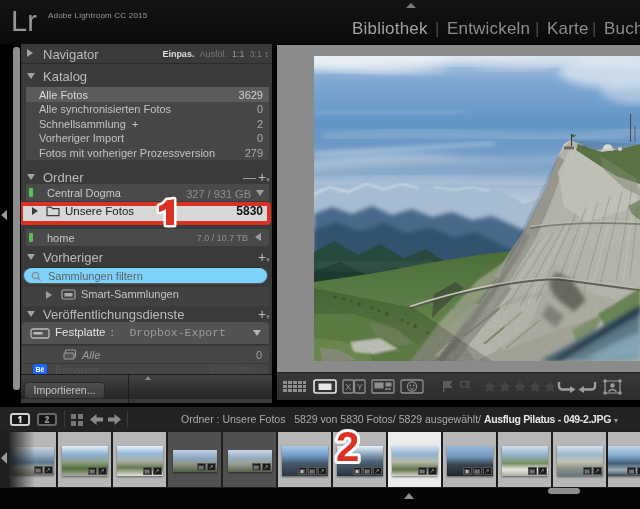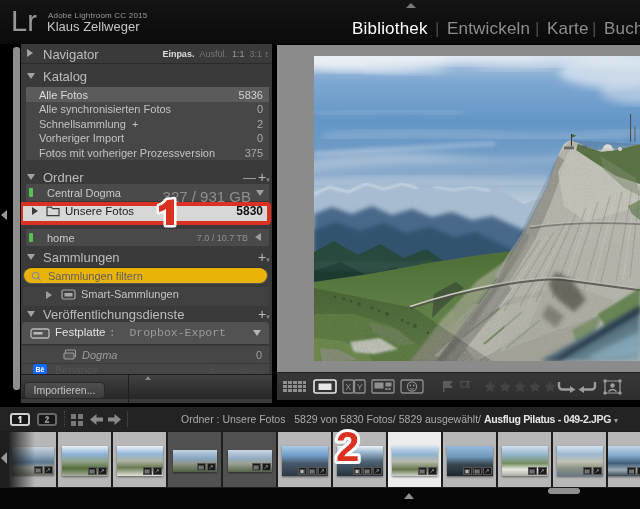--- a/index.html
+++ b/index.html
@@ -8,24 +8,23 @@
   #page { position:relative; width:640px; height:509px; background:#000;padding-left:23px; }
   .r { position:absolute; }
 </style>
 </head>
 <body>
 <div id="page">
 
   <div class="r" style="left:0;top:0;width:640px;height:44px;background:linear-gradient(#141414,#0a0a0a);"></div>
   <div class="r" style="left:11px;top:5px;font-size:29px;color:#979797;">Lr</div>
   <div class="r" style="left:48px;top:11px;font-size:8px;color:#9c9c9c;letter-spacing:.2px;">Adobe Lightroom CC 2015</div>
-  <div class="r" style="left:47px;top:19px;font-size:13px;color:#c6c6c6;">Klaus Zellweger</div>
   <div class="r" style="left:406px;top:3px;width:0;height:0;border-left:5px solid transparent;border-right:5px solid transparent;border-bottom:5px solid #7a7a7a;"></div>
   <div class="r" style="left:0;top:19px;width:640px;height:22px;font-size:17px;letter-spacing:.2px;color:#8d8d8d;">
-    <span class="r" style="left:352px;color:#ffffff;text-align:right;">Bibliothek</span>
+    <span class="r" style="left:352px;color:#a3a3a3;text-align:right;">Bibliothek</span>
     <span class="r" style="left:435px;color:#4a4a4a;">|</span>
     <span class="r" style="left:447px;">Entwickeln</span>
     <span class="r" style="left:535px;color:#4a4a4a;">|</span>
     <span class="r" style="left:547px;">Karte</span>
     <span class="r" style="left:592px;color:#4a4a4a;">|</span>
     <span class="r" style="left:604px;">Buch</span>
   </div>
 
   <div class="r" style="left:13px;top:47px;width:7px;height:343px;background:#8e8e8e;border-radius:3px;"></div>
 
@@ -37,62 +36,62 @@
     <div class="r" style="left:6px;top:5px;width:0;height:0;border-top:4px solid transparent;border-bottom:4px solid transparent;border-left:6px solid #a2a2a2;"></div>
     <div class="r" style="left:22px;top:3px;font-size:13px;color:#bcbcbc;">Navigator</div>
     <div class="r" style="right:3px;top:5px;font-size:9px;white-space:nowrap;"><b style="color:#dedede;">Einpas.</b>&nbsp;&nbsp;<span style="color:#767676;">Ausfül.</span>&nbsp;&nbsp;<span style="color:#9a9a9a;">1:1</span>&nbsp;&nbsp;<span style="color:#767676;">3:1</span>&nbsp;<span style="color:#8a8a8a;">↕</span></div>
 
     <div class="r" style="left:6px;top:29px;width:0;height:0;border-left:4px solid transparent;border-right:4px solid transparent;border-top:6px solid #a2a2a2;"></div>
     <div class="r" style="left:22px;top:25px;font-size:13px;color:#bcbcbc;">Katalog</div>
 
     <div class="r" style="left:5px;top:43px;width:243px;height:73px;background:#474747;border-radius:2px;font-size:11px;color:#c3c3c3;">
       <div class="r" style="left:0;top:0;width:243px;height:15px;background:#5b5b5b;"></div>
       <div class="r" style="left:13px;top:1.5px;color:#dadada;">Alle Fotos</div>
-        <div class="r" style="right:6px;top:1.5px;color:#d0d0d0;">5836</div>
+        <div class="r" style="right:6px;top:1.5px;color:#d0d0d0;">3629</div>
       <div class="r" style="left:13px;top:16px;">Alle synchronisierten Fotos</div>
         <div class="r" style="right:6px;top:16px;color:#a9a9a9;">0</div>
       <div class="r" style="left:13px;top:30.5px;">Schnellsammlung&nbsp;&nbsp;+</div>
         <div class="r" style="right:6px;top:30.5px;color:#a9a9a9;">2</div>
       <div class="r" style="left:13px;top:45px;">Vorheriger Import</div>
         <div class="r" style="right:6px;top:45px;color:#a9a9a9;">0</div>
       <div class="r" style="left:13px;top:59.5px;">Fotos mit vorheriger Prozessversion</div>
-        <div class="r" style="right:6px;top:59.5px;color:#a9a9a9;">375</div>
+        <div class="r" style="right:6px;top:59.5px;color:#a9a9a9;">279</div>
     </div>
 
     <div class="r" style="left:6px;top:130px;width:0;height:0;border-left:4px solid transparent;border-right:4px solid transparent;border-top:6px solid #a2a2a2;"></div>
     <div class="r" style="left:22px;top:126px;font-size:13px;color:#bcbcbc;">Ordner</div>
     <div class="r" style="left:222px;top:126px;font-size:13px;color:#a7a7a7;">—</div>
     <div class="r" style="left:237px;top:125px;font-size:14px;color:#bdbdbd;">+<span style="font-size:7px;color:#8a8a8a;">▾</span></div>
 
     <div class="r" style="left:5px;top:140px;width:243px;height:17px;background:#4a4a4a;border-radius:2px 2px 0 0;">
       <div class="r" style="left:3px;top:4px;width:4px;height:9px;background:#57c054;border-radius:1px;"></div>
       <div class="r" style="left:21px;top:2.5px;font-size:11px;color:#c9c9c9;">Central Dogma</div>
-      <div class="r" style="right:18px;top:4px;font-size:15px;color:#8f8f8f;">327 / 931 GB</div>
+      <div class="r" style="right:18px;top:4px;font-size:11px;color:#8f8f8f;">327 / 931 GB</div>
       <div class="r" style="right:5px;top:6px;width:0;height:0;border-left:4px solid transparent;border-right:4px solid transparent;border-top:6px solid #9d9d9d;"></div>
     </div>
 
     <div class="r" style="left:-2px;top:158px;width:252px;height:23px;border:4px solid #da3122;border-radius:4px;background:#d7d7d7;"></div>
     <div class="r" style="left:11px;top:163px;width:0;height:0;border-top:4px solid transparent;border-bottom:4px solid transparent;border-left:6px solid #3c3c3c;"></div>
     <svg class="r" style="left:25px;top:161px;" width="14" height="12" viewBox="0 0 14 12">
         <path d="M1 2.2 L5.2 2.2 L6.6 3.6 L13 3.6 L13 10.6 L1 10.6 Z" fill="none" stroke="#3a3a3a" stroke-width="1.2"></path>
       </svg>
     <div class="r" style="left:44px;top:161px;font-size:11.5px;color:#1c1c1c;">Unsere Fotos</div>
     <div class="r" style="left:196px;top:160px;font-size:12px;color:#111;font-weight:bold;width:46px;text-align:right;">5830</div>
 
     <div class="r" style="left:5px;top:185px;width:243px;height:17px;background:#4a4a4a;border-radius:0 0 2px 2px;">
       <div class="r" style="left:3px;top:4px;width:4px;height:9px;background:#57c054;border-radius:1px;"></div>
       <div class="r" style="left:21px;top:2.5px;font-size:11px;color:#c9c9c9;">home</div>
       <div class="r" style="right:21px;top:4px;font-size:9px;color:#8f8f8f;">7.0 / 10.7 TB</div>
       <div class="r" style="right:8px;top:4px;width:0;height:0;border-top:4px solid transparent;border-bottom:4px solid transparent;border-right:6px solid #9d9d9d;"></div>
     </div>
 
     <div class="r" style="left:6px;top:210px;width:0;height:0;border-left:4px solid transparent;border-right:4px solid transparent;border-top:6px solid #a2a2a2;"></div>
-    <div class="r" style="left:22px;top:206px;font-size:13px;color:#bcbcbc;">Sammlungen</div>
+    <div class="r" style="left:22px;top:206px;font-size:13px;color:#bcbcbc;">Vorheriger</div>
     <div class="r" style="left:237px;top:205px;font-size:14px;color:#bdbdbd;">+<span style="font-size:7px;color:#8a8a8a;">▾</span></div>
-    <div class="r" style="left:2px;top:223px;width:245px;height:17px;background:#eab308;border:1px solid #555;border-top-color:#2b2b2b;border-radius:9px;">
+    <div class="r" style="left:2px;top:223px;width:245px;height:17px;background:#7dd3fc;border:1px solid #555;border-top-color:#2b2b2b;border-radius:9px;">
       <svg class="r" style="left:7px;top:3px;" width="11" height="11" viewBox="0 0 11 11">
           <circle cx="4.5" cy="4.5" r="3.2" fill="none" stroke="#8d8d8d" stroke-width="1.3"></circle>
           <line x1="7" y1="7" x2="9.6" y2="9.6" stroke="#8d8d8d" stroke-width="1.3"></line>
         </svg>
       <div class="r" style="left:24px;top:2px;font-size:11px;color:#5e5e5e;">Sammlungen filtern</div>
     </div>
     <div class="r" style="left:2px;top:243px;width:246px;height:19px;background:#414141;"></div>
     <div class="r" style="left:25px;top:247px;width:0;height:0;border-top:4px solid transparent;border-bottom:4px solid transparent;border-left:6px solid #9d9d9d;"></div>
     <svg class="r" style="left:40px;top:245px;" width="15" height="11" viewBox="0 0 15 11">
         <rect x="1" y="1" width="13" height="9" rx="1.5" fill="none" stroke="#a8a8a8" stroke-width="1.2"></rect>
@@ -110,21 +109,21 @@
           <rect x="3.5" y="4" width="9" height="2.5" fill="#b9b9b9"></rect>
         </svg>
       <div class="r" style="left:33px;top:4px;font-size:11.5px;color:#e2e2e2;">Festplatte&nbsp;<span style="color:#9b9b9b;font-family:Liberation Mono, monospace;">:&nbsp;&nbsp;Dropbox-Export</span></div>
       <div class="r" style="right:8px;top:8px;width:0;height:0;border-left:4px solid transparent;border-right:4px solid transparent;border-top:6px solid #b5b5b5;"></div>
     </div>
     <div class="r" style="left:1px;top:302px;width:247px;height:17px;background:#464646;">
       <svg class="r" style="left:41px;top:3px;" width="14" height="11" viewBox="0 0 14 11">
           <rect x="2.5" y="1" width="10" height="7" rx="1" fill="none" stroke="#9b9b9b" stroke-width="1.1"></rect>
           <rect x="1" y="4" width="10" height="6" rx="1" fill="#565656" stroke="#9b9b9b" stroke-width="1.1"></rect>
         </svg>
-      <div class="r" style="left:60px;top:2.5px;font-size:11px;font-style:italic;color:#9d9d9d;">Dogma</div>
+      <div class="r" style="left:60px;top:2.5px;font-size:11px;font-style:italic;color:#9d9d9d;">Alle</div>
       <div class="r" style="right:7px;top:2.5px;font-size:11px;color:#9d9d9d;">0</div>
     </div>
     <div class="r" style="left:1px;top:320px;width:247px;height:12px;background:#464646;">
       <div class="r" style="left:11px;top:0px;width:14px;height:11px;background:#1769ff;border-radius:2px;color:#fff;font-size:7px;font-weight:bold;text-align:center;line-height:11px;">Bē</div>
       <div class="r" style="left:33px;top:0px;font-size:11px;color:#555;">Behance</div>
       <div class="r" style="right:7px;top:0px;font-size:10px;color:#4f4f4f;">Einrichten...</div>
     </div>
 
     <div class="r" style="left:0;top:330px;width:251px;height:25px;background:linear-gradient(#414141,#262626);border-top:1px solid #1d1d1d;">
       <div class="r" style="left:124px;top:1px;width:0;height:0;border-left:3px solid transparent;border-right:3px solid transparent;border-bottom:4px solid #888;"></div>

